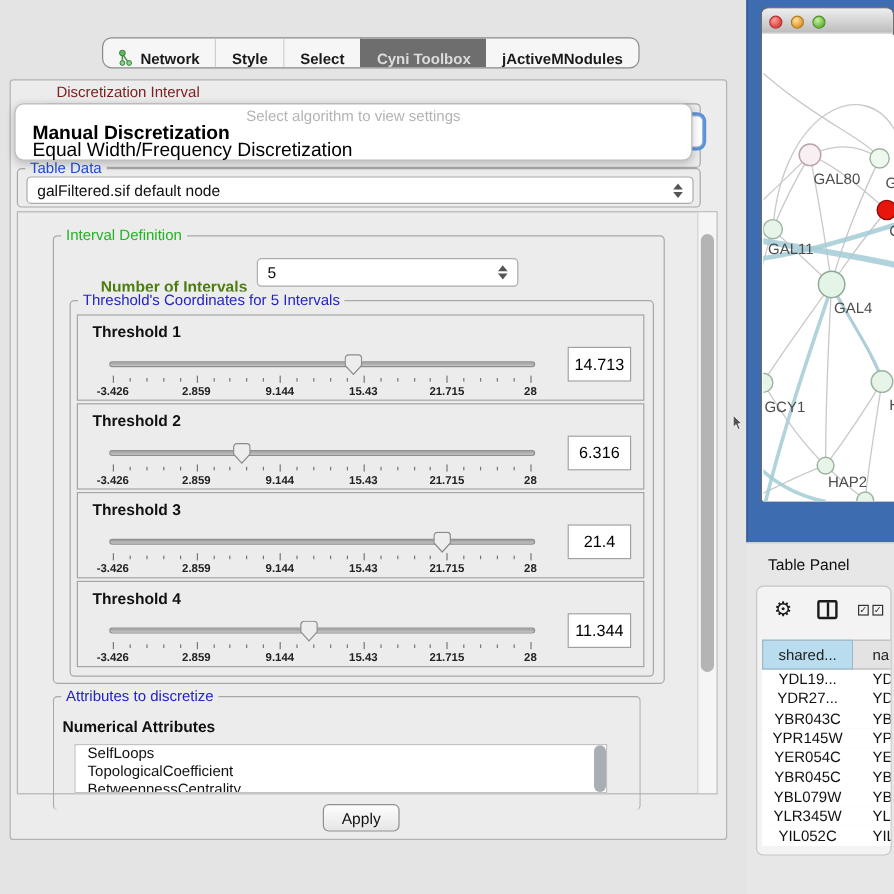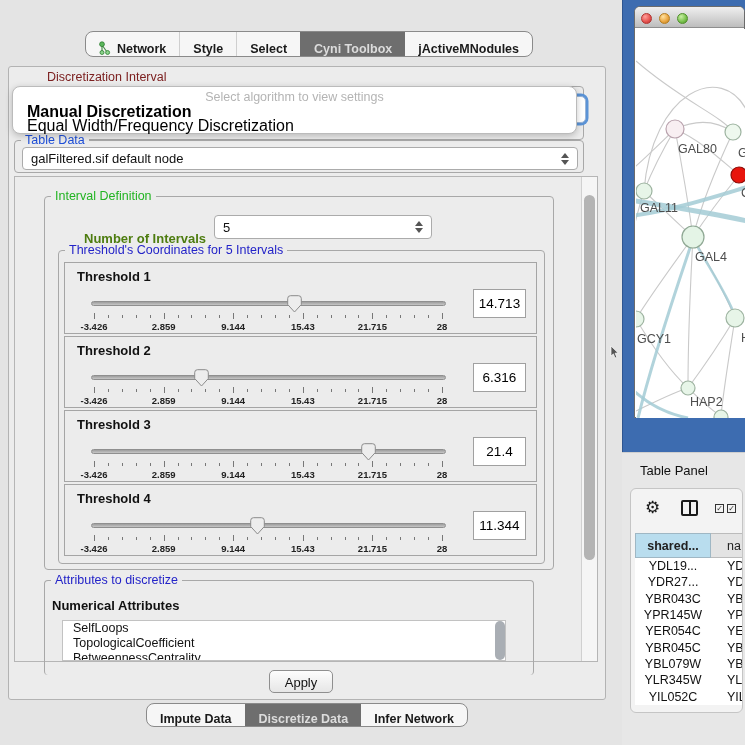--- a/index.html
+++ b/index.html
@@ -371,25 +371,20 @@
       <div class="attr-item">TopologicalCoefficient</div>
       <div class="attr-item">BetweennessCentrality</div>
     </div>
   <div class="abs" id="attr-scroll"></div>
 
   <div class="abs" id="main-scroll-track"></div>
   <div class="abs" id="main-scroll-thumb"></div>
 
   <button class="abs" id="apply-btn">Apply</button>
 
-  <div class="abs" id="bottom-tabbar">
-      <div class="tab">Impute Data</div>
-      <div class="tab sel">Discretize Data</div>
-      <div class="tab">Infer Network</div>
-    </div>
 
   <div class="abs" id="popup">
     <div class="abs" id="popup-prompt">Select algorithm to view settings</div>
     <div class="abs popup-opt" id="popup-opt-0">Manual Discretization</div>
     <div class="abs popup-opt" id="popup-opt-1">Equal Width/Frequency Discretization</div>
   </div>
 
   <svg class="abs" id="cursor" width="10" height="13" viewBox="0 0 10 13">
     <polygon points="1,0 1,10 3.4,7.9 5,12 6.8,11.2 5.1,7.2 8.2,7" fill="#555" stroke="#fff" stroke-width="0.7"></polygon>
   </svg>
@@ -452,21 +447,21 @@
     <div class="abs" id="tp-title">Table Panel</div>
     <div class="abs" id="tp-box">
       <div class="abs" id="tp-toolbar">
         <div class="abs" id="gear-icon">⚙</div>
         <div class="abs" id="cols-icon"></div>
         <div class="abs cbx" style="left:84px">✓</div>
         <div class="abs cbx" style="left:96px">✓</div>
       </div>
       <div class="abs" id="tp-table">
           <div class="hdr">
-            <div class="hcell" style="width: 76px; font-weight: bold;">shared...</div>
+            <div class="hcell" style="width: 76px;">shared...</div>
             <div class="hcell c2" style="width: 60px;">na</div>
           </div>
           <div class="trow">
             <div class="tcell" style="width: 76px; text-align: right;">YDL19...</div>
             <div class="tcell c2" style="width: 60px;">YDL1</div>
           </div>
           <div class="trow">
             <div class="tcell" style="width: 76px;">YDR27...</div>
             <div class="tcell c2" style="width: 60px;">YDR2</div>
           </div>

